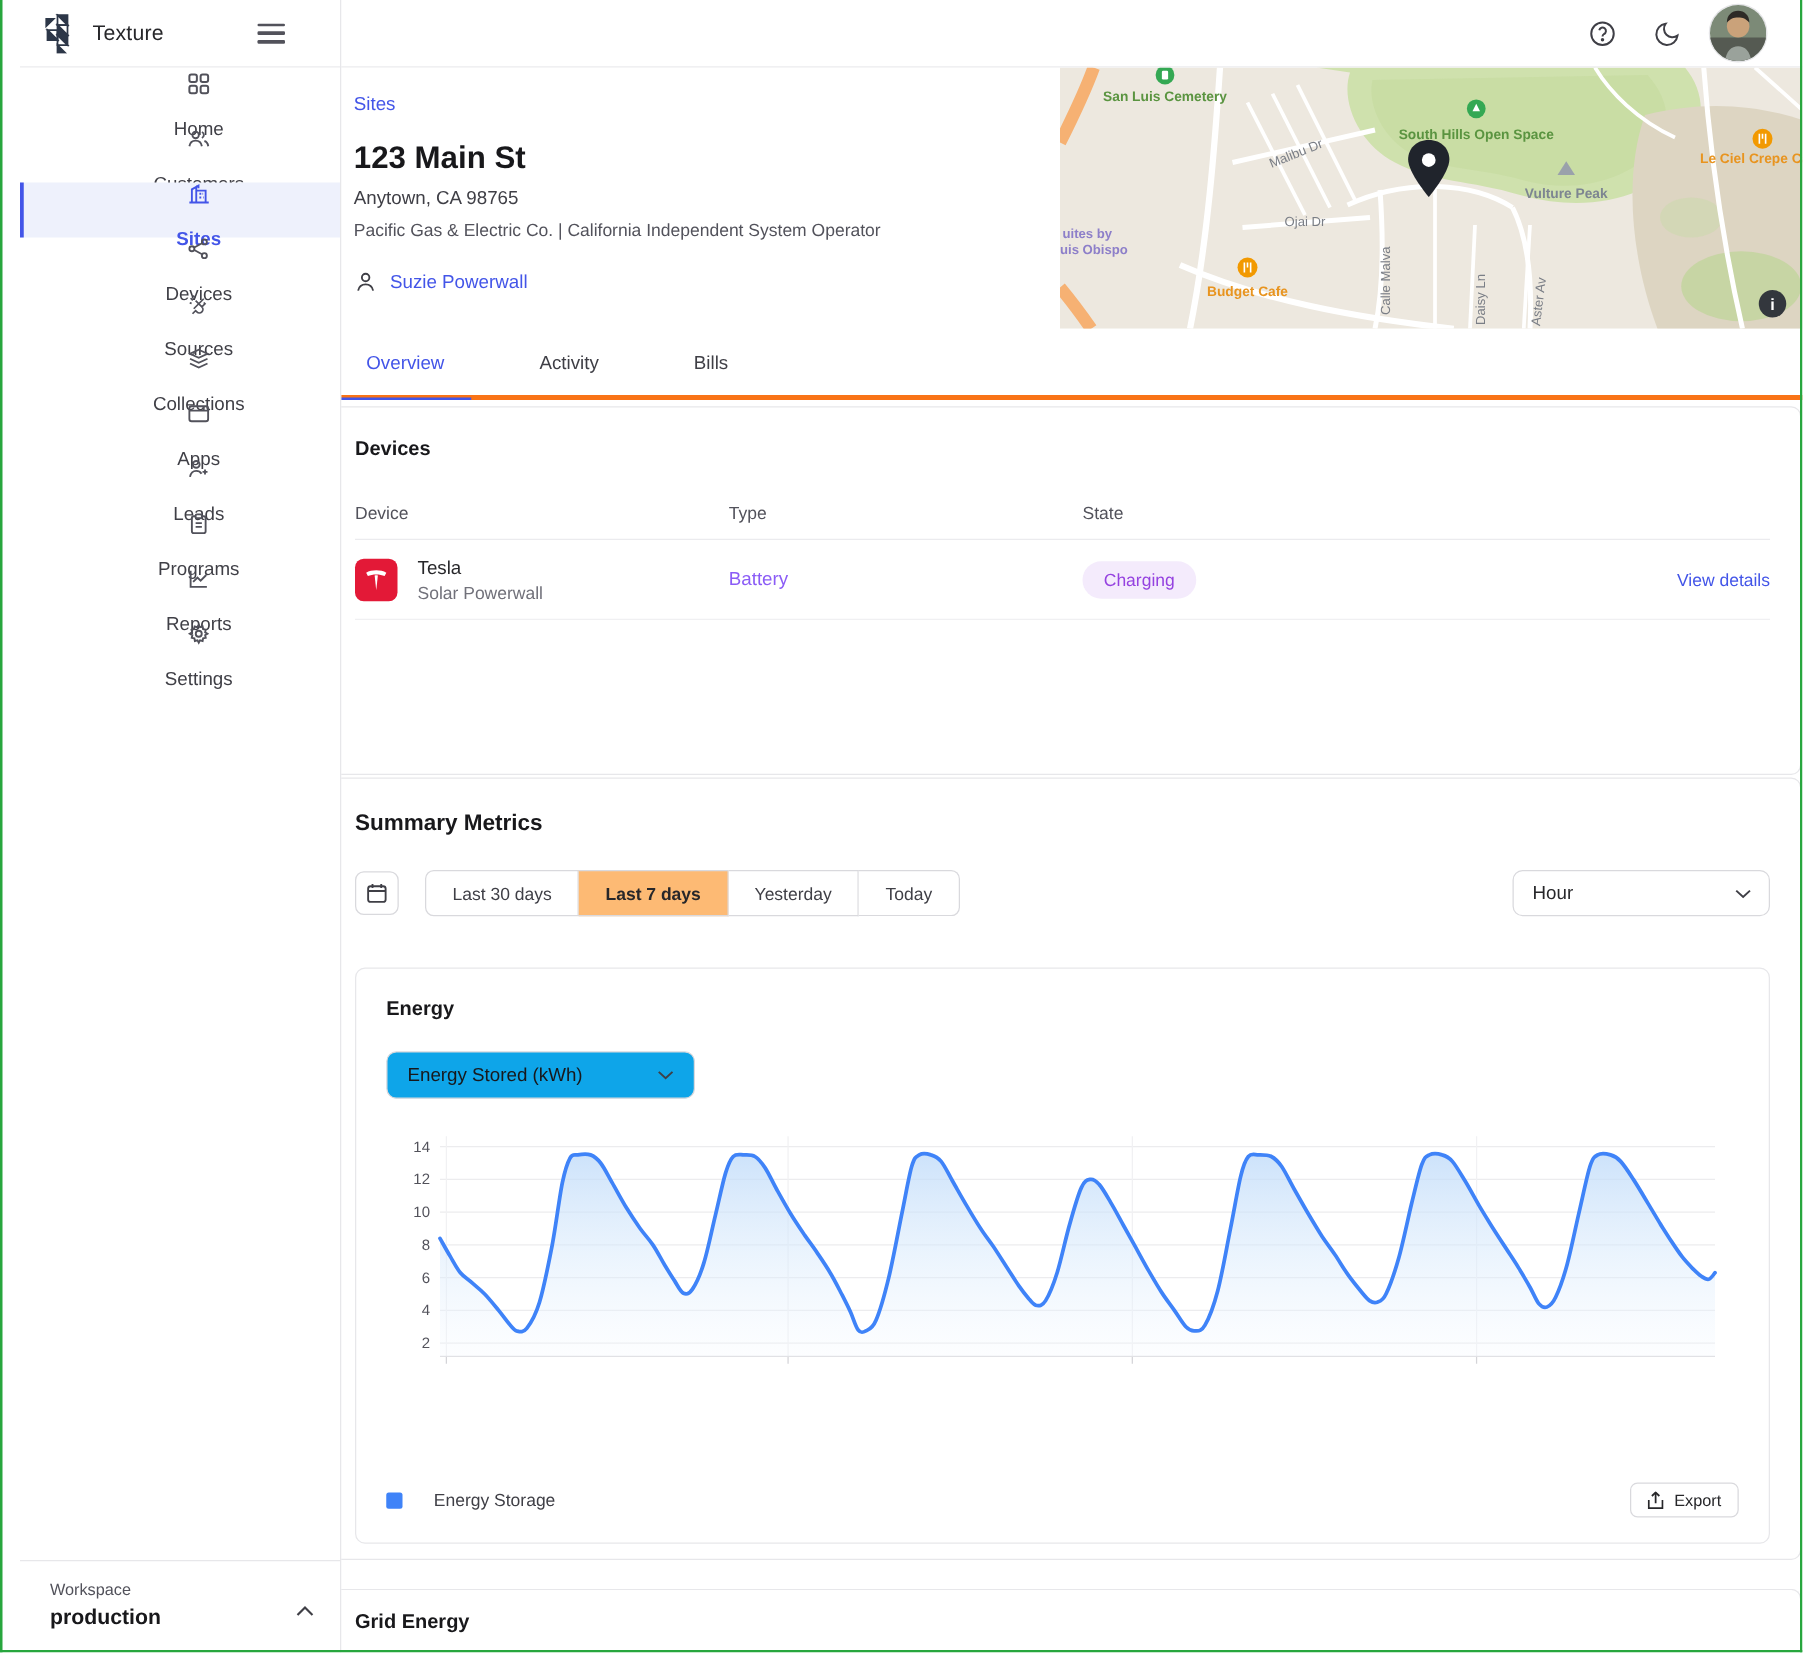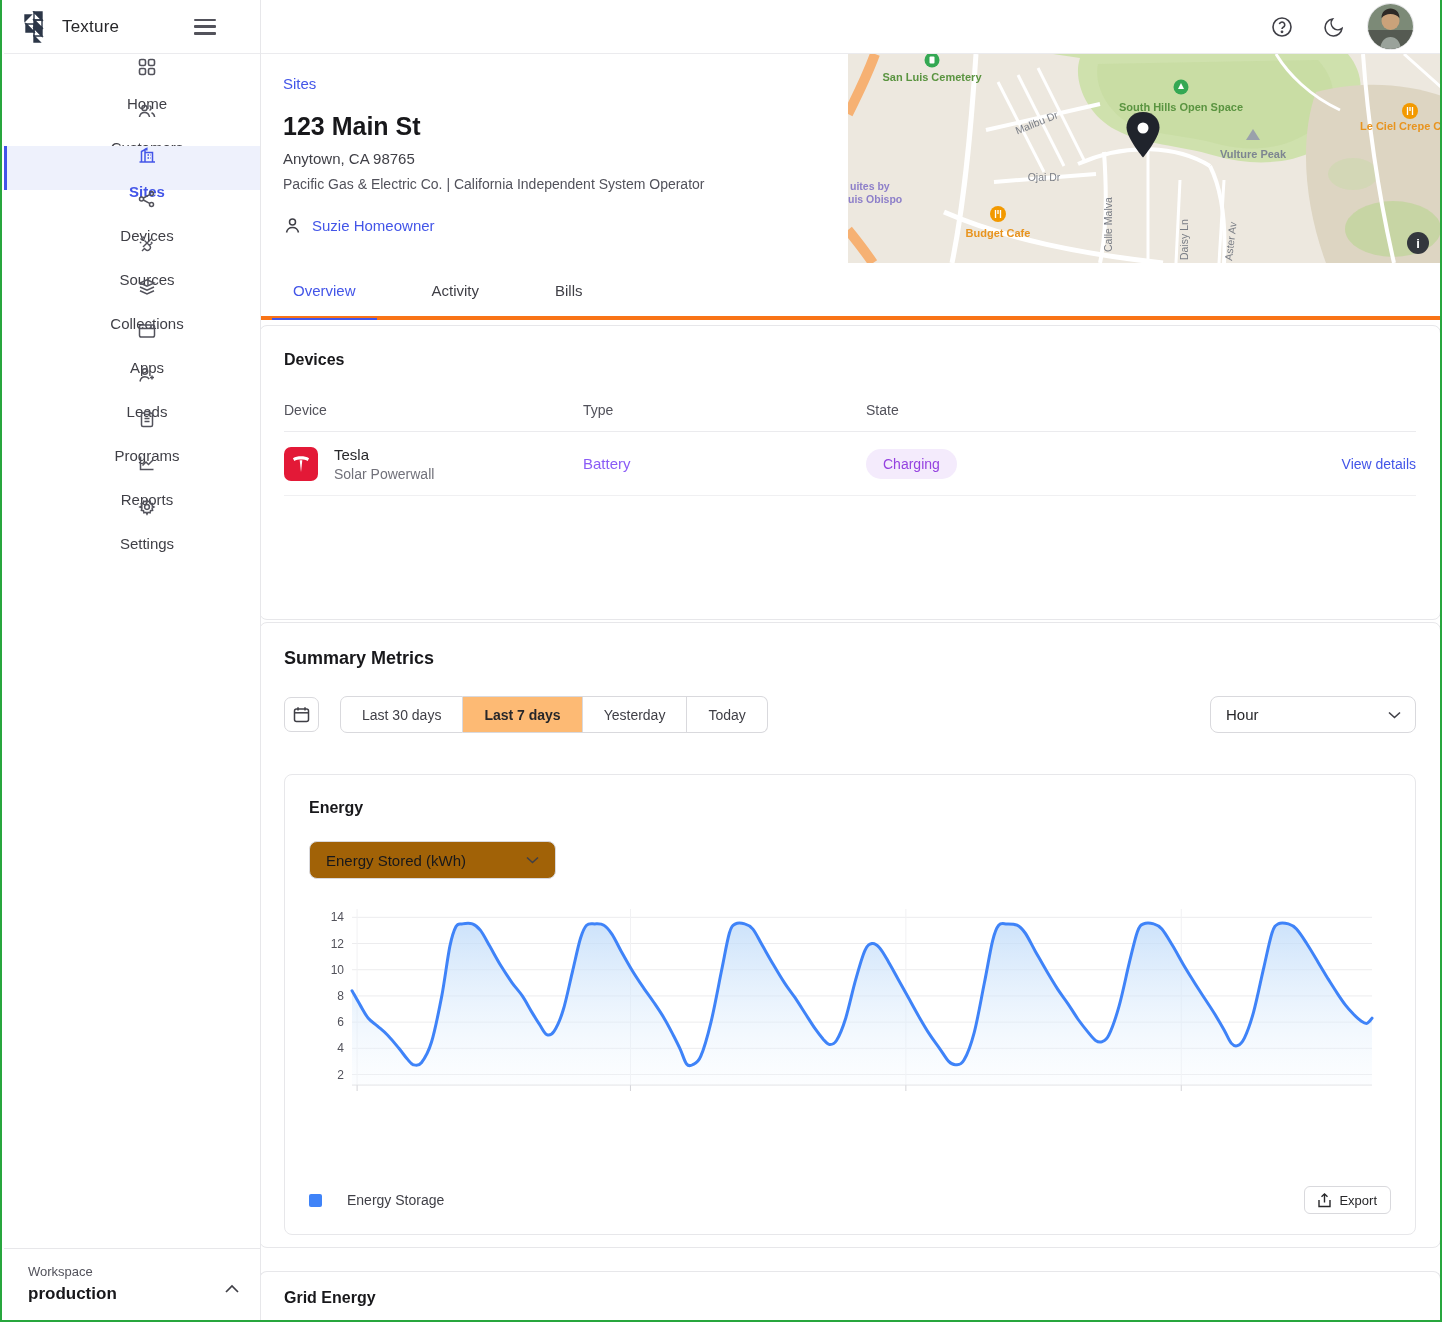--- a/index.html
+++ b/index.html
@@ -4,21 +4,21 @@
 <style>
   * { margin:0; padding:0; box-sizing:border-box; }
   html,body { width:1442px; height:1322px; }
   body { font-family:"Liberation Sans", sans-serif; background:#fff; color:#18181b; overflow:hidden; position:relative; }
   .frame-edge { position:absolute; background:#28a63e; z-index:99; }
   .frame-left { left:0; top:0; width:2px; height:1322px; }
   .frame-right { right:0; top:0; width:2px; height:1322px; }
   .frame-bottom { left:0; bottom:0; width:1442px; height:2px; }
 
   
-  .sidebar { position:absolute; left:4px; top:0; width:257px; height:1322px; background:#fff; border-right:1px solid #e7e7ea; z-index:5; }
+  .sidebar { position:absolute; left:16px; top:0; width:257px; height:1322px; background:#fff; border-right:1px solid #e7e7ea; z-index:5; }
   .logo-row { height:54px; display:flex; align-items:center; padding-left:18px; border-bottom:1px solid #ebebee; }
   .logo-mark { width:30px; height:32px; }
   .logo-text { font-size:17px; color:#27272a; margin-left:10px; letter-spacing:.2px; }
   .hamburger { margin-left:auto; margin-right:44px; width:22px; height:16px; display:flex; flex-direction:column; justify-content:space-between; cursor:pointer; }
   .hamburger span { display:block; height:2.5px; background:#52525b; border-radius:1px; }
   .nav { padding-top:4px; }
   .nav-item { height:44px; display:flex; align-items:center; padding-left:30px; gap:19px; font-size:15px; color:#3f3f46; cursor:pointer; position:relative;flex-direction:column; }
   .nav-item svg { flex:0 0 18px; stroke:#52525b; }
   .nav-item.active { background:#eef1fc; color:#4355e8; font-weight:700; }
   .nav-item.active svg { stroke:#4355e8; }
@@ -69,21 +69,21 @@
   .controls { display:flex; align-items:center; margin-top:27px; }
   .icon-btn { width:35px; height:35px; border:1px solid #d9d9dd; border-radius:7px; background:#fff; display:flex; align-items:center; justify-content:center; cursor:pointer; }
   .btn-group { display:flex; margin-left:21px; }
   .seg-btn { height:37px; padding:0 21px; font-size:14px; color:#3f3f46; background:#fff; border:1px solid #d9d9dd; border-left-width:0; display:flex; align-items:center; cursor:pointer; font-family:inherit; }
   .seg-btn:first-child { border-left-width:1px; border-radius:7px 0 0 7px; }
   .seg-btn:last-child { border-radius:0 7px 7px 0; }
   .seg-btn.selected { background:#fdba74; font-weight:700; color:#27272a; }
   .select-box { margin-left:auto; width:206px; height:37px; border:1px solid #d9d9dd; border-radius:8px; display:flex; align-items:center; justify-content:space-between; padding:0 14px 0 15px; font-size:15px; color:#27272a; cursor:pointer; background:#fff; }
 
   .energy-card { margin-top:41px; height:461px; padding:24px; position:relative; }
-  .metric-select { margin-top:24px; width:247px; height:38px; border:1px solid #d9d9dd; border-radius:8px; display:flex; align-items:center; justify-content:space-between; padding:0 16px; font-size:15px; cursor:pointer; background:#a16207; }
+  .metric-select { margin-top:24px; width:247px; height:38px; border:1px solid #d9d9dd; border-radius:8px; display:flex; align-items:center; justify-content:space-between; padding:0 16px; font-size:15px; cursor:pointer; background:#0ea5e9; }
   .chart-svg { margin-top:22px; display:block; }
   .card-footer { position:absolute; left:24px; right:24px; bottom:20px; display:flex; align-items:center; justify-content:space-between; }
   .legend { display:flex; align-items:center; gap:25px; font-size:14px; color:#3f3f46; }
   .legend-swatch { width:13px; height:13px; border-radius:2px; }
   .export-btn { height:28px; border:1px solid #d9d9dd; border-radius:6px; background:#fff; display:flex; align-items:center; gap:8px; padding:0 13px; font-size:13px; color:#27272a; cursor:pointer; font-family:inherit;text-align:center; }
 
   .section-grid-energy { margin:23px 1px 0 1px; border-bottom:none; border-radius:8px 8px 0 0; height:49px; padding:17px 24px 0; }
 
   .map-label-street { font-size:10.5px; fill:#7a7e86; }
   .map-label-park { font-size:11px; fill:#5a9440; font-weight:bold; }
@@ -245,21 +245,21 @@
     <div class="site-info">
       <span class="breadcrumb">Sites</span>
       <div class="site-title">123 Main St</div>
       <div class="site-address">Anytown, CA 98765</div>
       <div class="site-utility">Pacific Gas &amp; Electric Co. | California Independent System Operator</div>
       <div class="owner-row">
         <svg width="19" height="19" viewBox="0 0 19 19" fill="none" stroke="#3f3f46" stroke-width="1.5">
             <circle cx="9.5" cy="6" r="3"></circle>
             <path d="M3.5 16.5c.7-3.4 2.9-5 6-5s5.3 1.6 6 5"></path>
           </svg>
-        <span class="owner-link">Suzie Homeowner</span>
+        <span class="owner-link">Suzie Powerwall</span>
       </div>
     </div>
 
     <div class="map-wrap">
       <svg width="594" height="209" viewBox="0 0 594 209">
         <rect width="594" height="209" fill="#ebe7dd"></rect>
         <rect x="0" y="0" width="594" height="209" fill="#efece4" opacity=".4"></rect>
 
         <path d="M205,0 L500,0 C515,18 518,42 502,68 C472,108 418,116 368,102 C328,90 298,92 268,76 C240,62 224,28 232,4 Z" fill="#cfe1ad"></path>
         <path d="M250,10 L470,6 C488,26 490,48 476,66 C448,94 408,100 370,90 C335,80 300,82 276,66 C256,52 246,28 250,10 Z" fill="#c6dba0" opacity=".7"></path>

